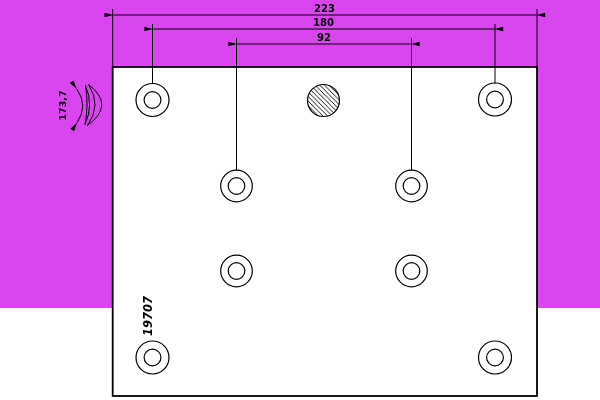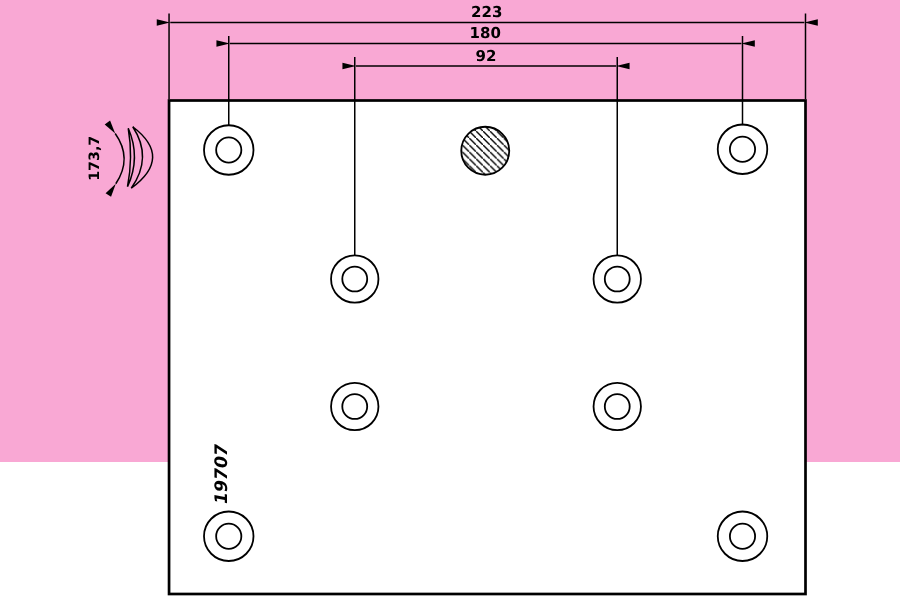--- a/index.html
+++ b/index.html
@@ -8,21 +8,21 @@
     background: #ffffff;
     width: 600px;
     height: 400px;
     overflow: hidden;
     font-family: "DejaVu Sans", sans-serif;
   }
   .canvas-wrap {
     position: relative;
     width: 600px;
     height: 308px;
-    background: #f9a8d4;
+    background: #d946ef;
   }
   svg { display: block; }
   .dim-text {
     font-family: "DejaVu Sans", sans-serif;
     font-size: 10px;
     font-weight: bold;
     fill: #000000;
   }
   .dim-text-small {
     font-family: "DejaVu Sans", sans-serif;

